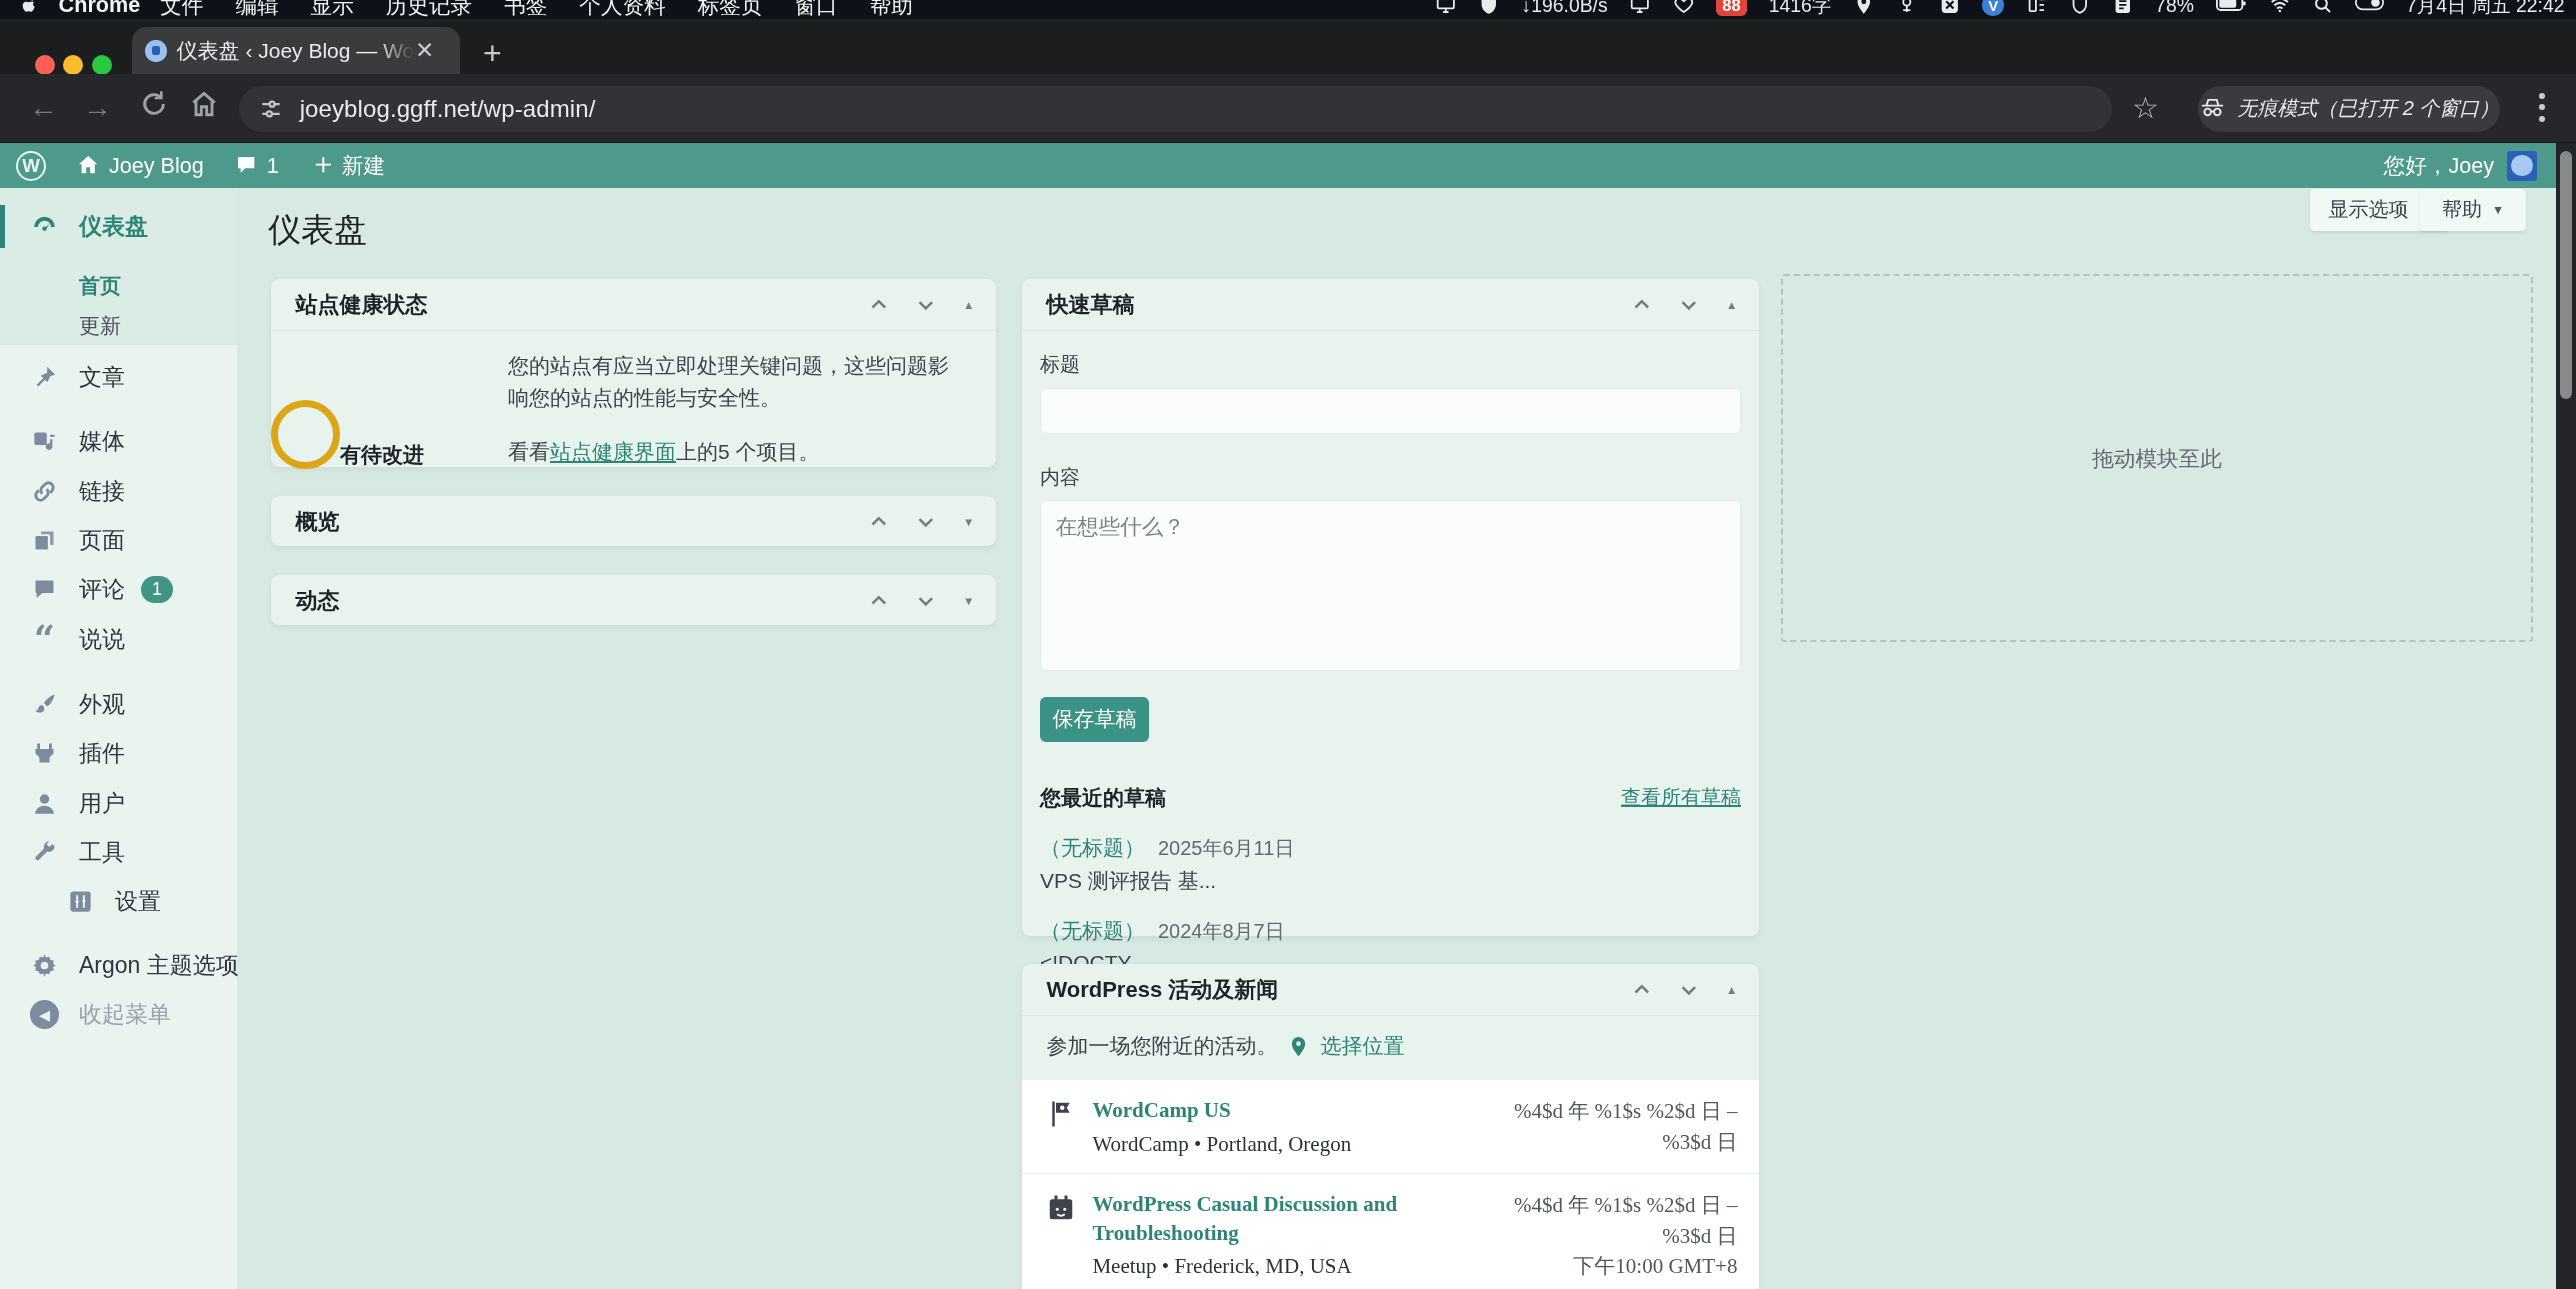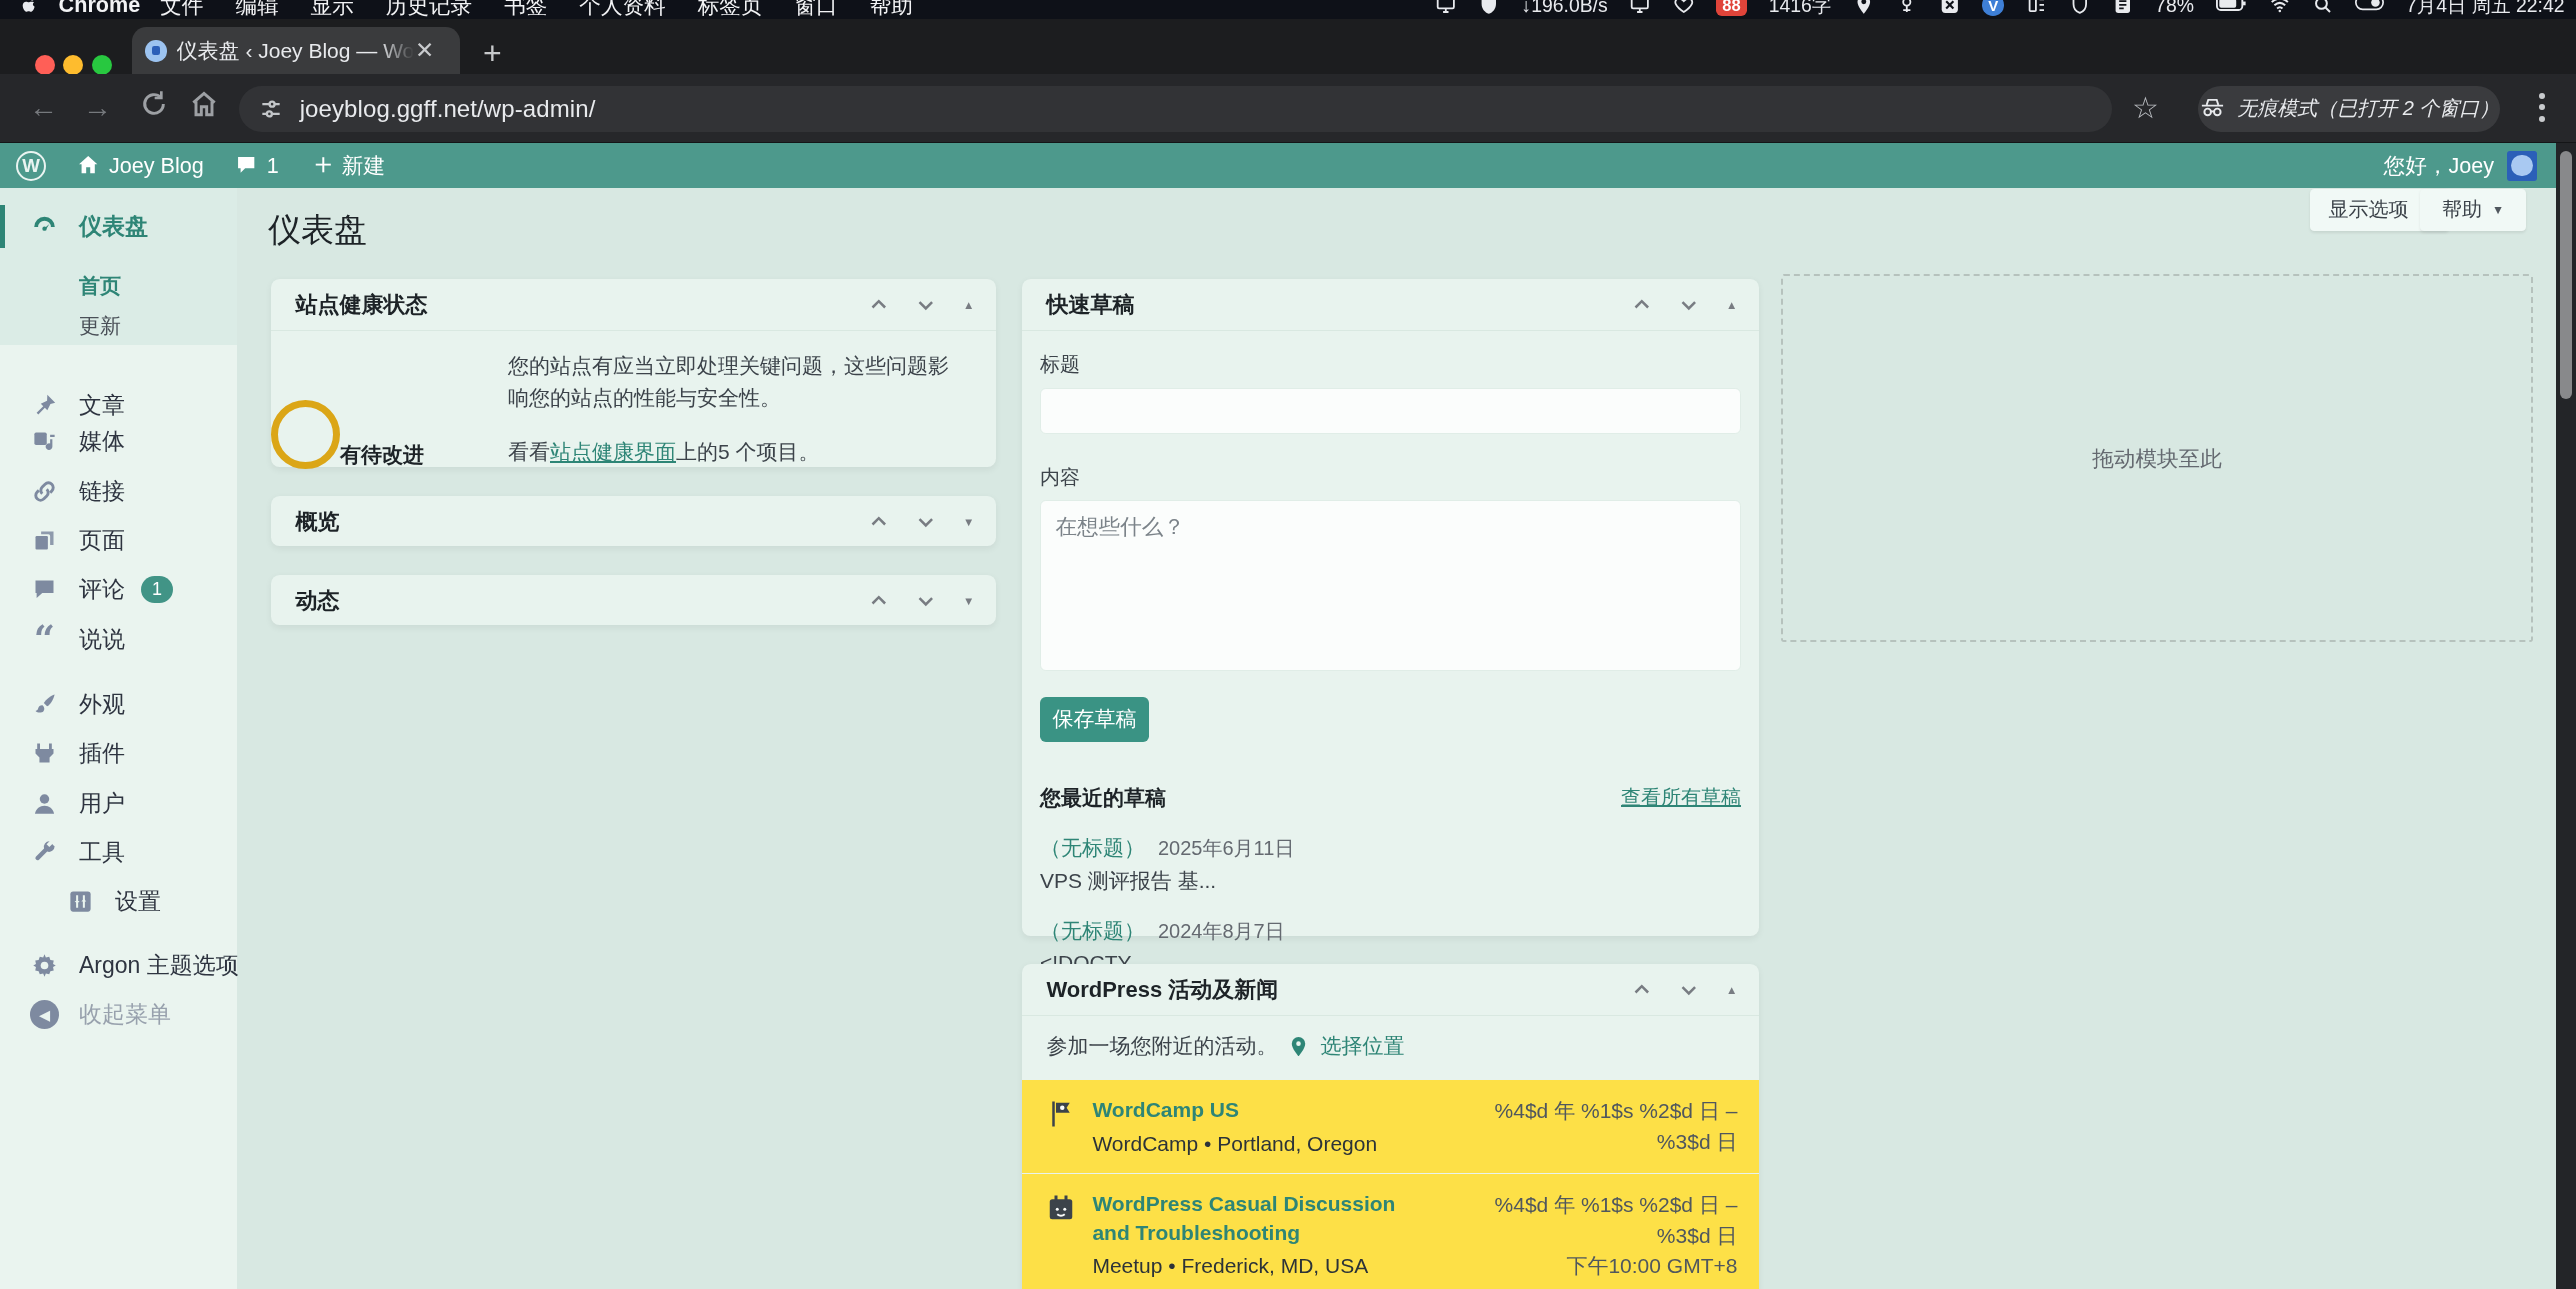--- a/index.html
+++ b/index.html
@@ -99,21 +99,21 @@
   .drafts-head { margin-top:42px; display:flex; justify-content:space-between; align-items:center; }
   .drafts-head .dh { font-size:21px; font-weight:bold; color:#1d2327; }
   .draft { margin-top:21.6px; }
   .draft-line1 { display:flex; align-items:baseline; gap:13px; font-size:21px; }
   .draft-date { color:#646970; font-size:20px; }
   .draft-ex { margin-top:5.8px; font-size:21px; color:#3c434a; }
 
   
   .ev-attend { display:flex; align-items:center; gap:10px; padding:16px 24.4px 18.7px; font-size:21px; color:#3c434a; }
   .pin-ic { width:23px; height:23px; color:#2e8576; }
-  .ev-row { background:#fde047; display:flex; padding:16px 21.6px 16px 24.4px; margin-top:1.4px; }
+  .ev-row { background:#ffffff; display:flex; padding:16px 21.6px 16px 24.4px; margin-top:1.4px;font-family:Liberation Serif, serif; }
   .ev-ic { width:30px; height:30px; color:#3c434a; flex:0 0 auto; margin-top:2.9px; }
   .ev-mid { flex:1; padding-left:16px; padding-right:7.2px; }
   .ev-name { font-size:21px; font-weight:bold; color:#2e8576; line-height:1.35; max-width:345px; }
   .ev-meta { font-size:21px; color:#2c3338; margin-top:7.2px; }
   .ev-right { width:252px; text-align:right; font-size:21px; color:#50575e; line-height:1.45; }
 
   
   #dropzone { left:1544px; top:86px; width:752px; height:368px; border:2.9px dashed #b6c2bd; border-radius:2.9px; display:flex; align-items:center; justify-content:center; color:#646970; font-size:21.6px; }
 
   
@@ -336,21 +336,21 @@
       </span>
       <span class="side-label green" style="font-weight:bold;">仪表盘</span>
     </div>
     <div class="side-row" style="top:81px;height:33px;">
       <span class="side-sub green" style="font-weight:bold;">首页</span>
     </div>
     <div class="side-row" style="top:121px;height:33px;">
       <span class="side-sub">更新</span>
     </div>
 
-    <div class="side-row" style="top:196px;">
+    <div class="side-row" style="top:168px;">
       <span class="side-ico">
         <svg width="27" height="27" viewBox="0 0 24 24" fill="currentColor">
             <path d="M14.5 2.5l7 7-4.2 1.2-2.8 5.6-2.2-2.2-5.8 5.9-1.5-1.5 5.9-5.8-2.2-2.2 5.6-2.8z"></path>
           </svg>
       </span>
       <span class="side-label">文章</span>
     </div>
     <div class="side-row" style="top:232px;">
       <span class="side-ico">
         <svg width="27" height="27" viewBox="0 0 24 24" fill="currentColor">

